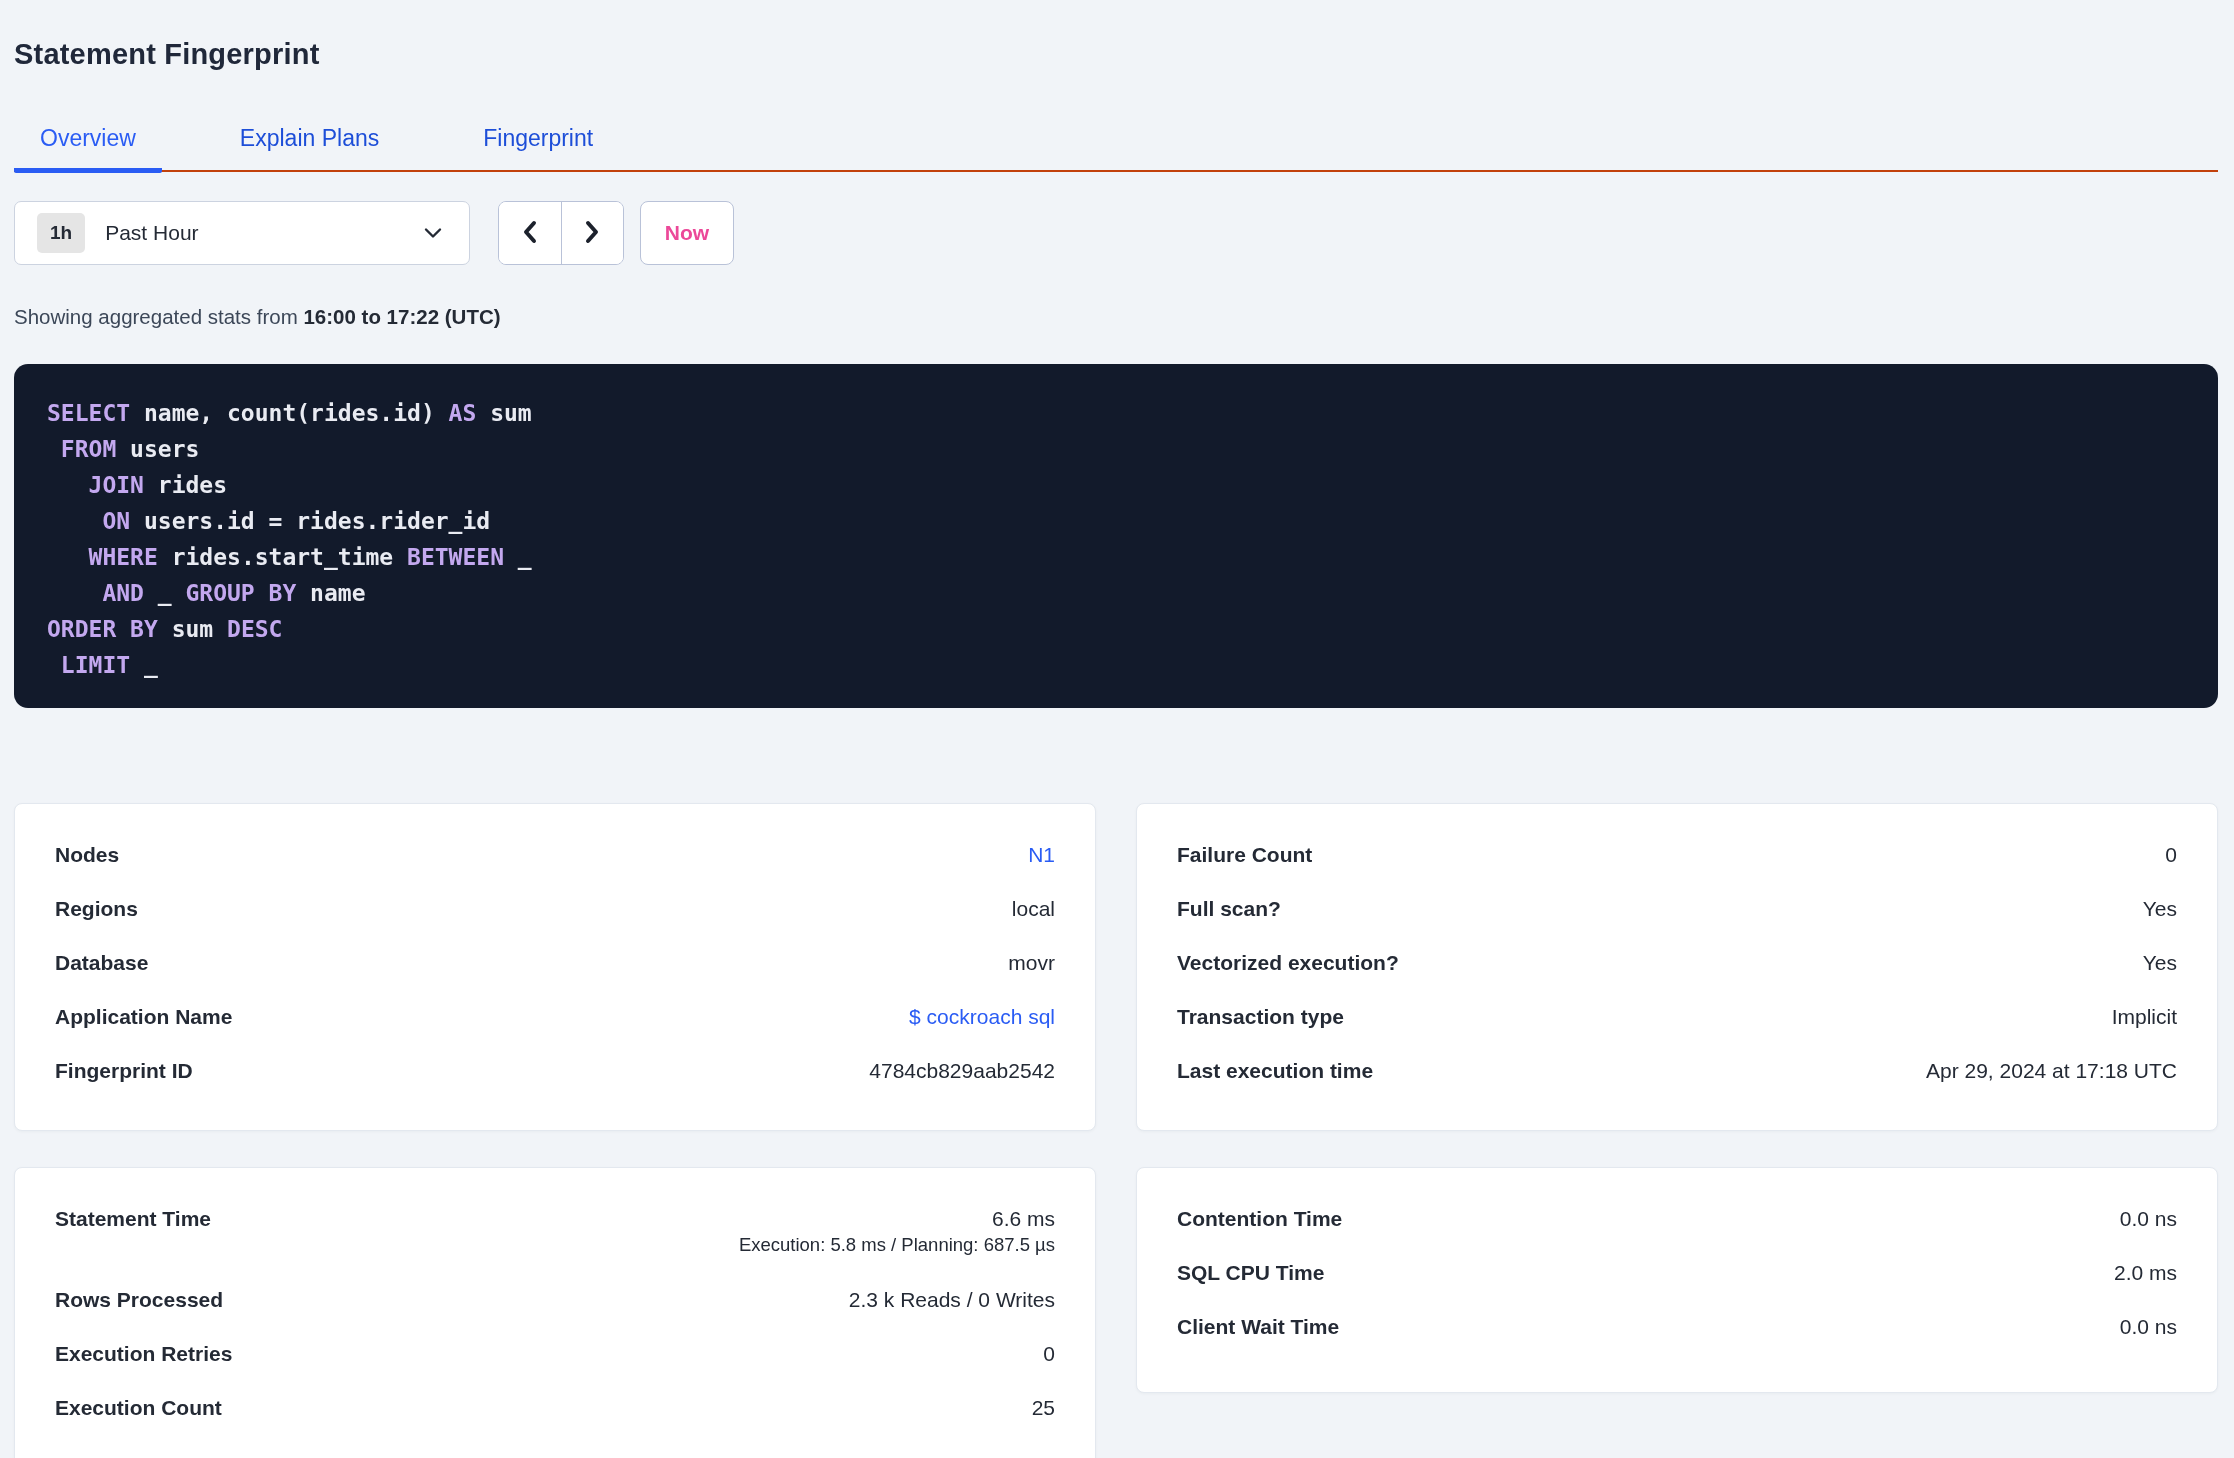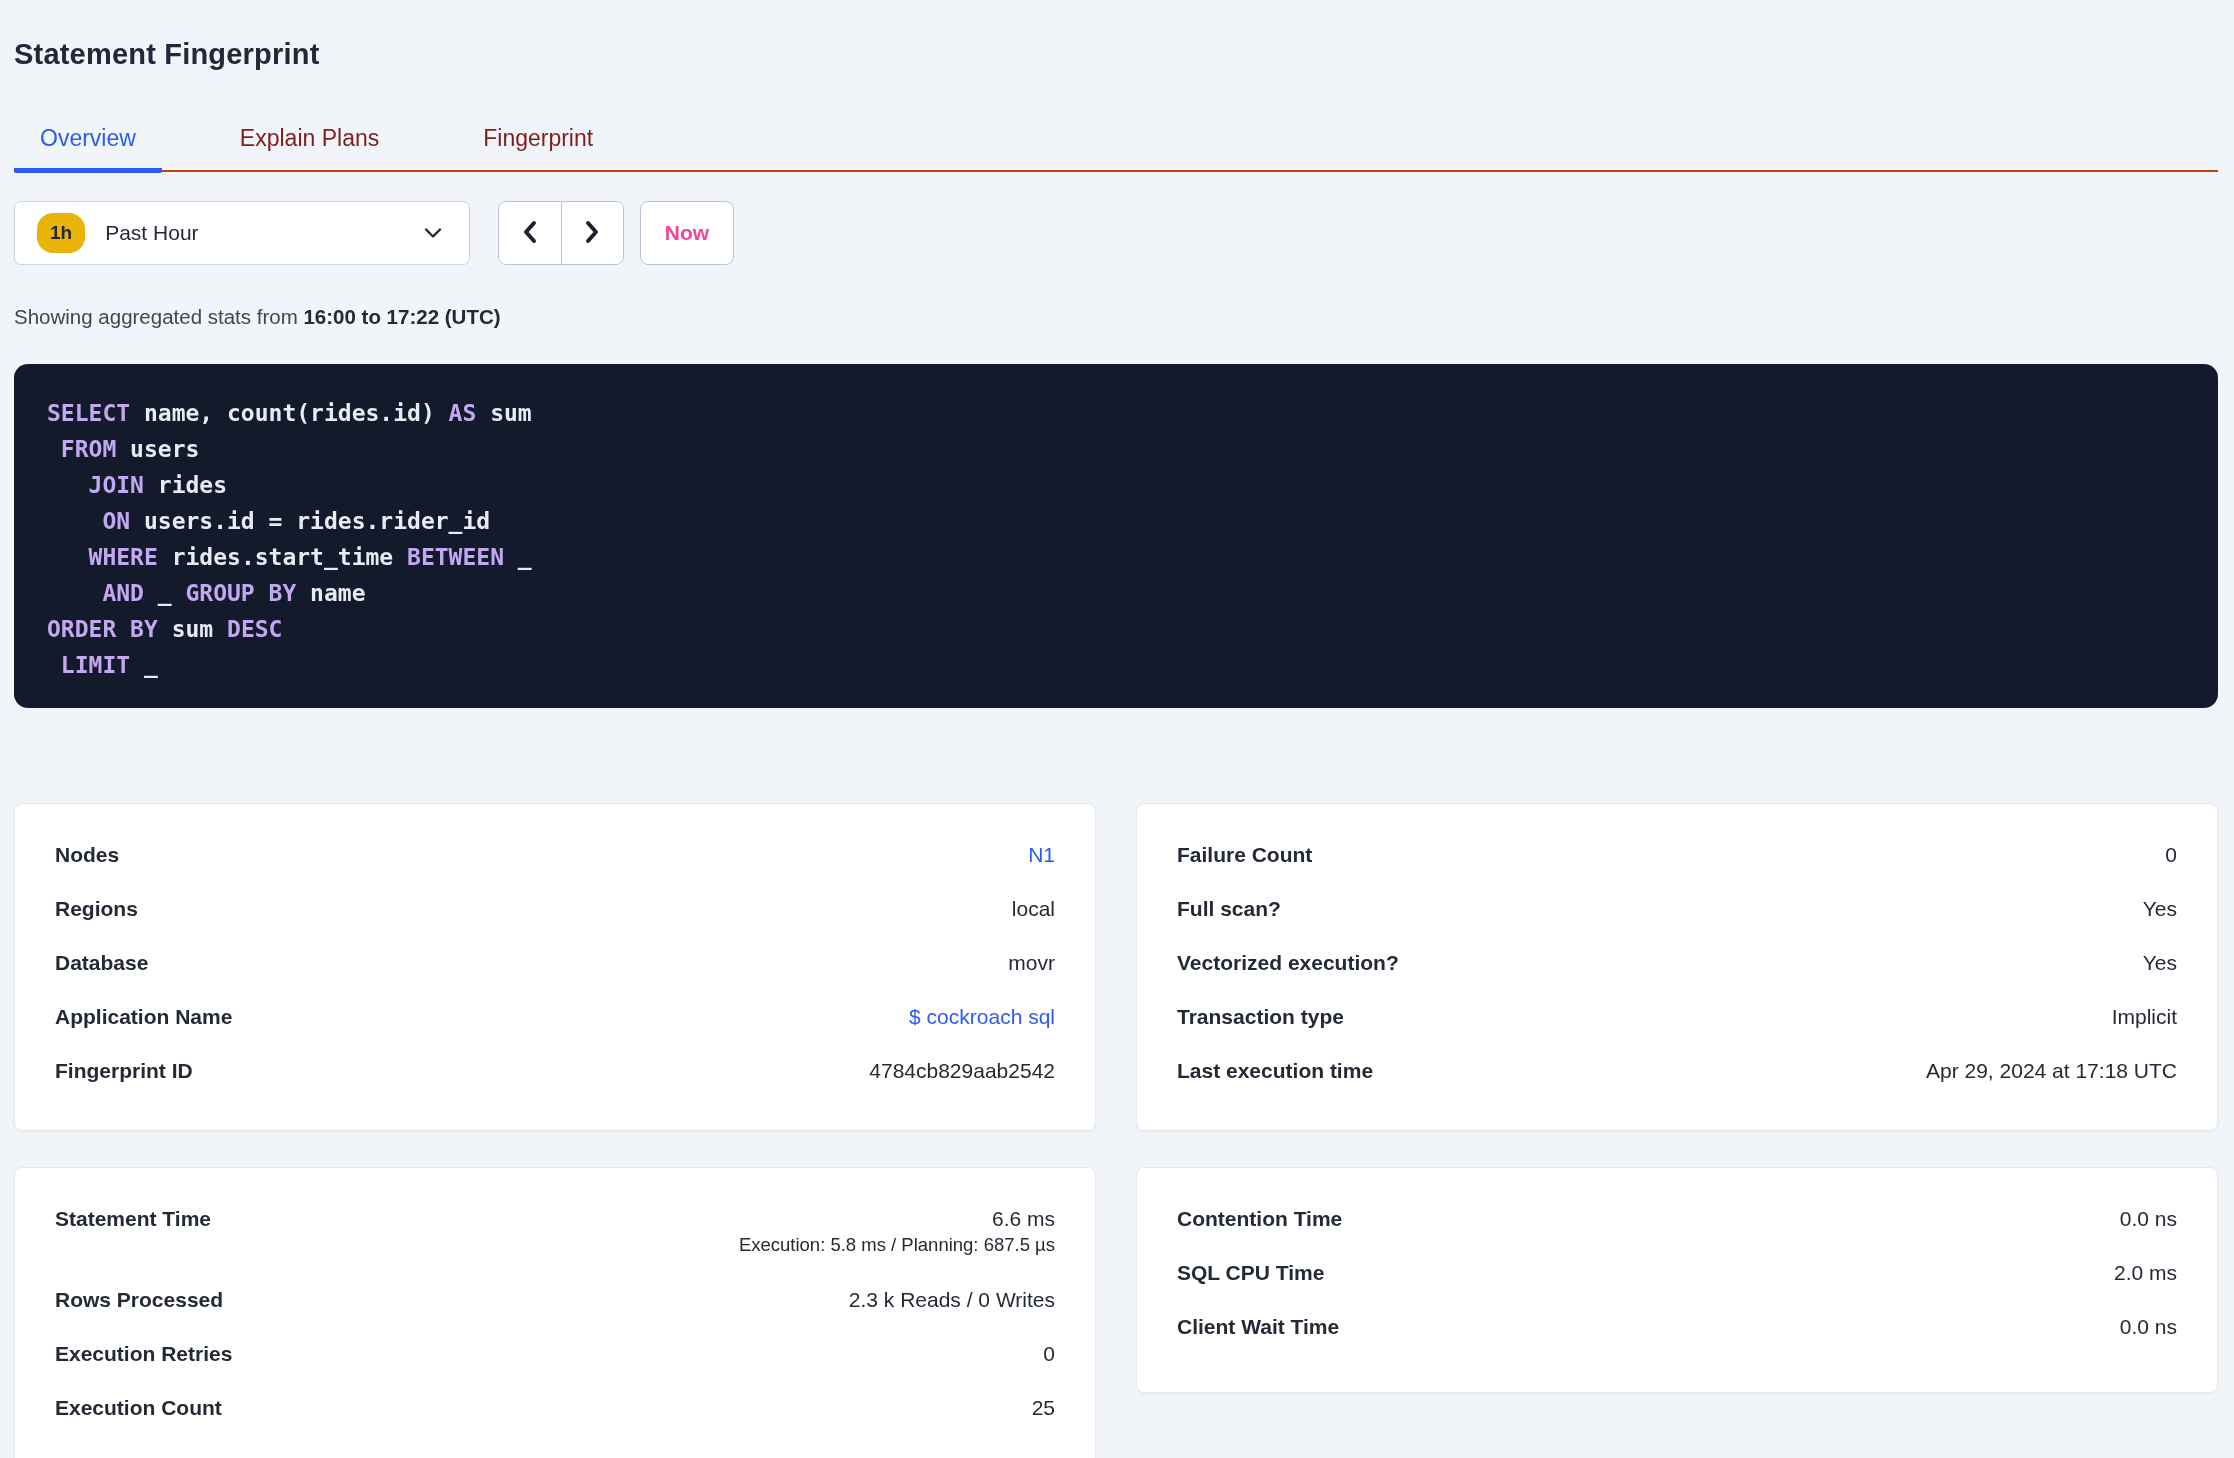--- a/index.html
+++ b/index.html
@@ -28,21 +28,21 @@
     margin-top: 40px;
     border-bottom: 2px solid #c2410c;
   }
   .tab {
     font-size: 23px;
     padding: 14px 26px 16px 26px;
     border-bottom: 5px solid transparent;
     margin-bottom: -3px;
     border-radius: 2px;
     cursor: pointer;
-    color: #7f1d1d;
+    color: #1d4ed8;
   }
   .tab.active {
     color: #2a5cf4;
     border-bottom-color: #2a5cf4;
   }
 
   
   .time-row {
     display: flex;
     align-items: center;
@@ -53,22 +53,22 @@
     height: 64px;
     background: #ffffff;
     border: 1px solid #ccd3e0;
     border-radius: 7px;
     display: flex;
     align-items: center;
     padding: 0 26px 0 22px;
     cursor: pointer;
   }
   .range-chip {
-    background: #eab308;
-    border-radius: 16px;
+    background: #e5e5e5;
+    border-radius: 5px;
     font-size: 19px;
     font-weight: 700;
     padding: 9px 13px;
     color: #242a35;
   }
   .range-label {
     margin-left: 20px;
     font-size: 21px;
   }
   .range-caret { margin-left: auto; display: flex; align-items: center; }

